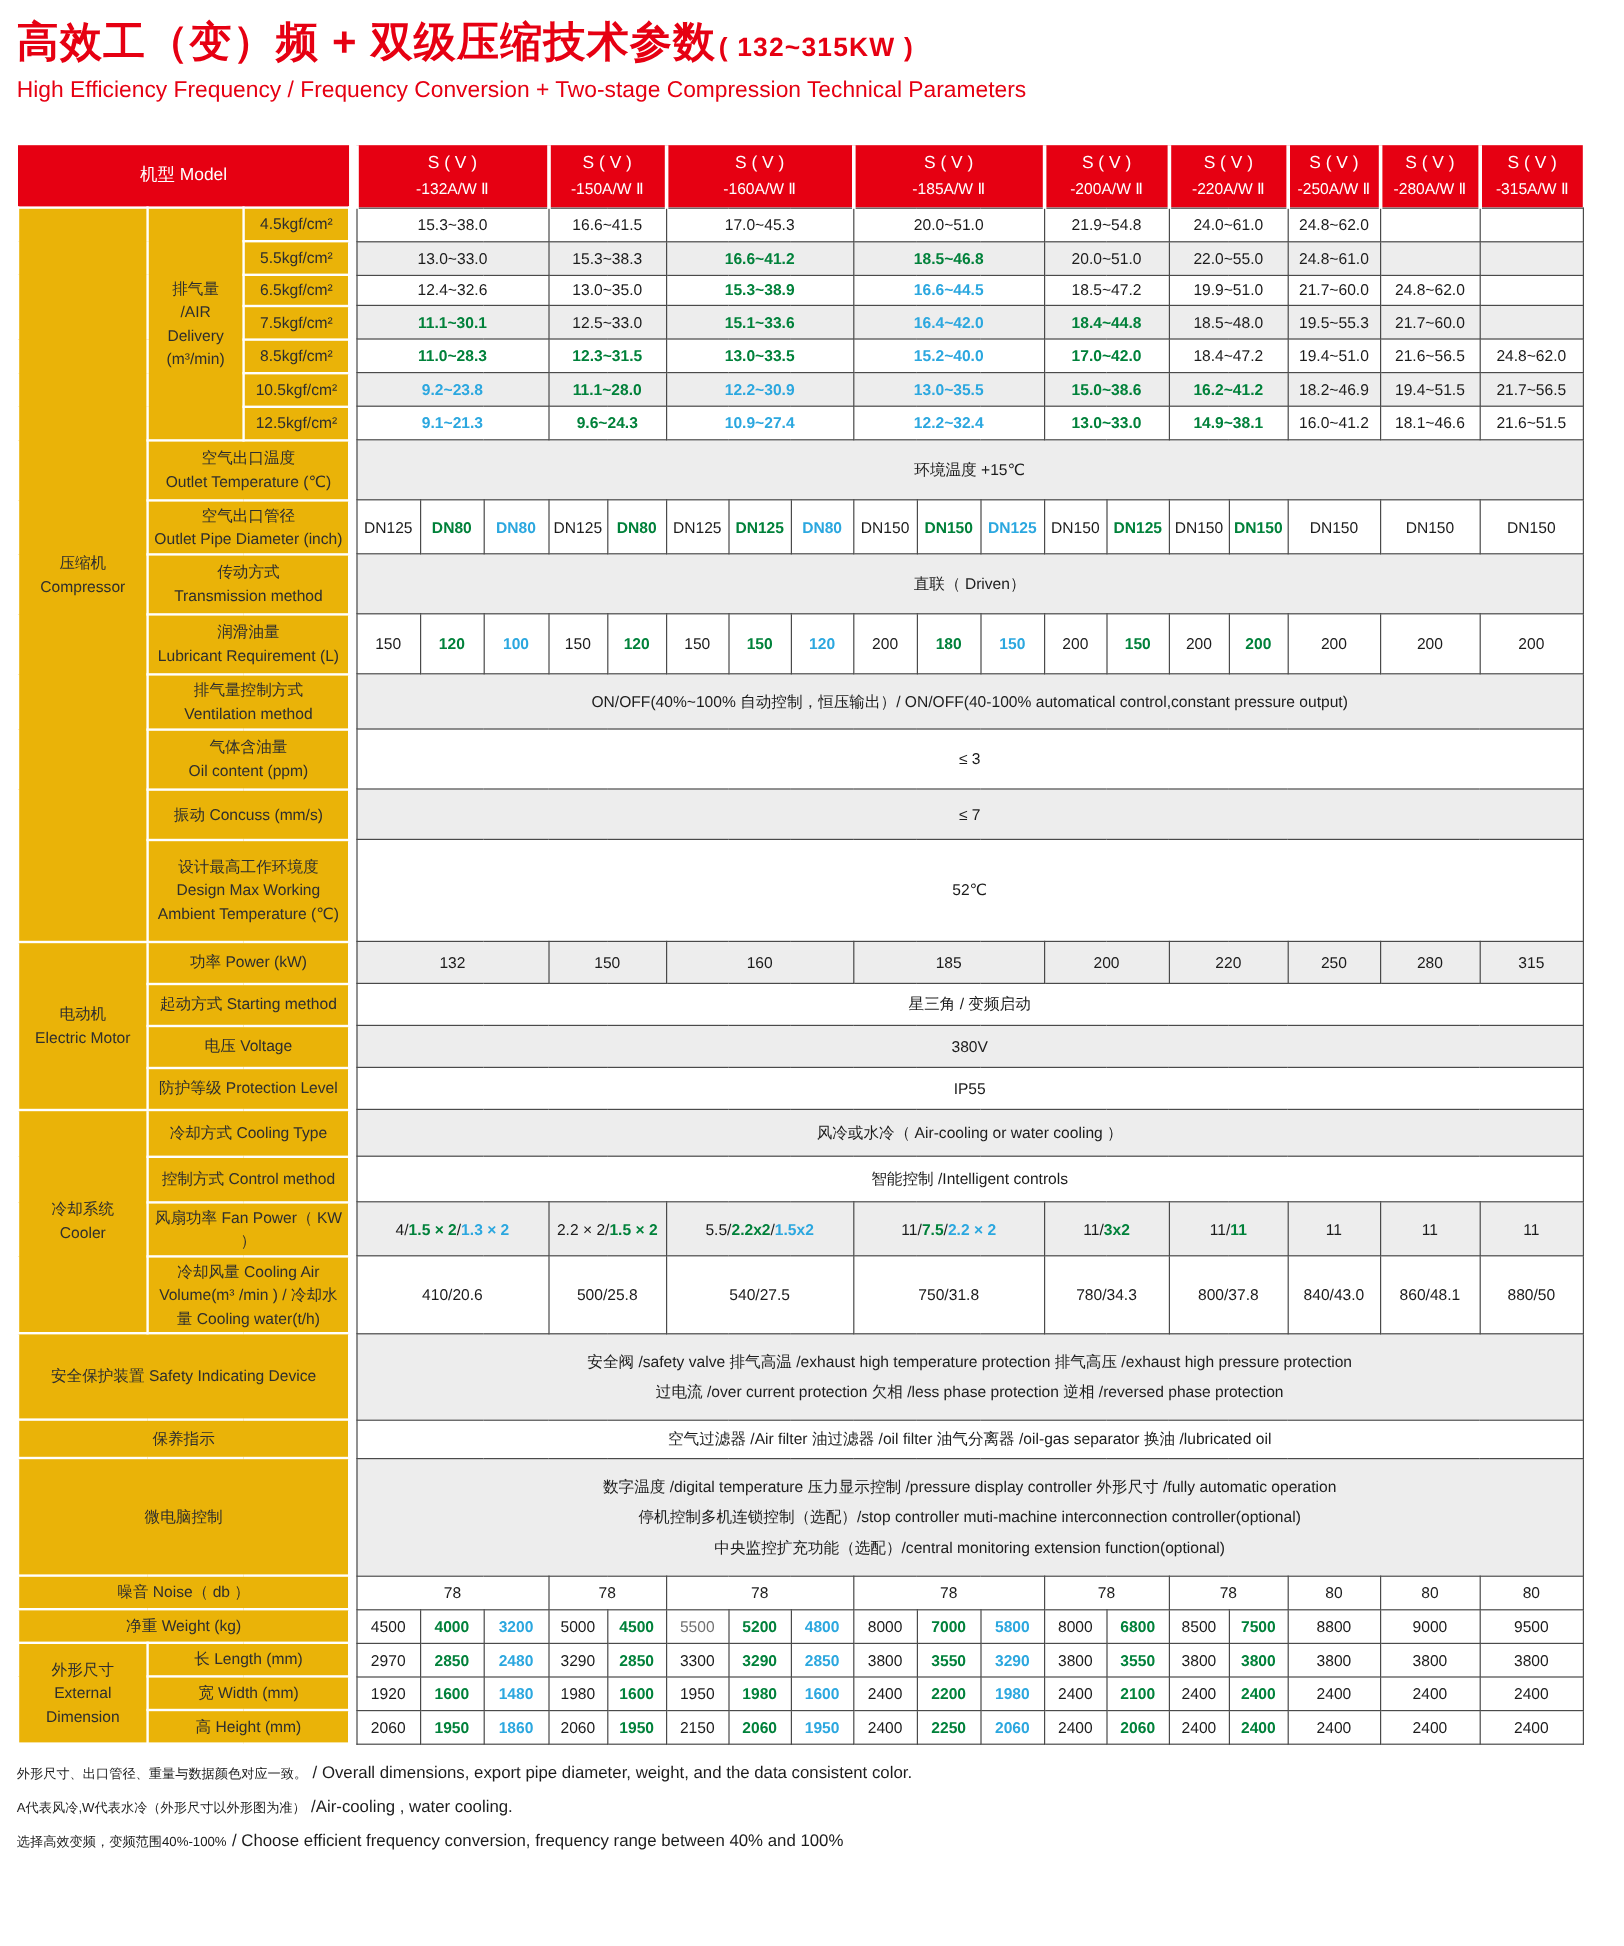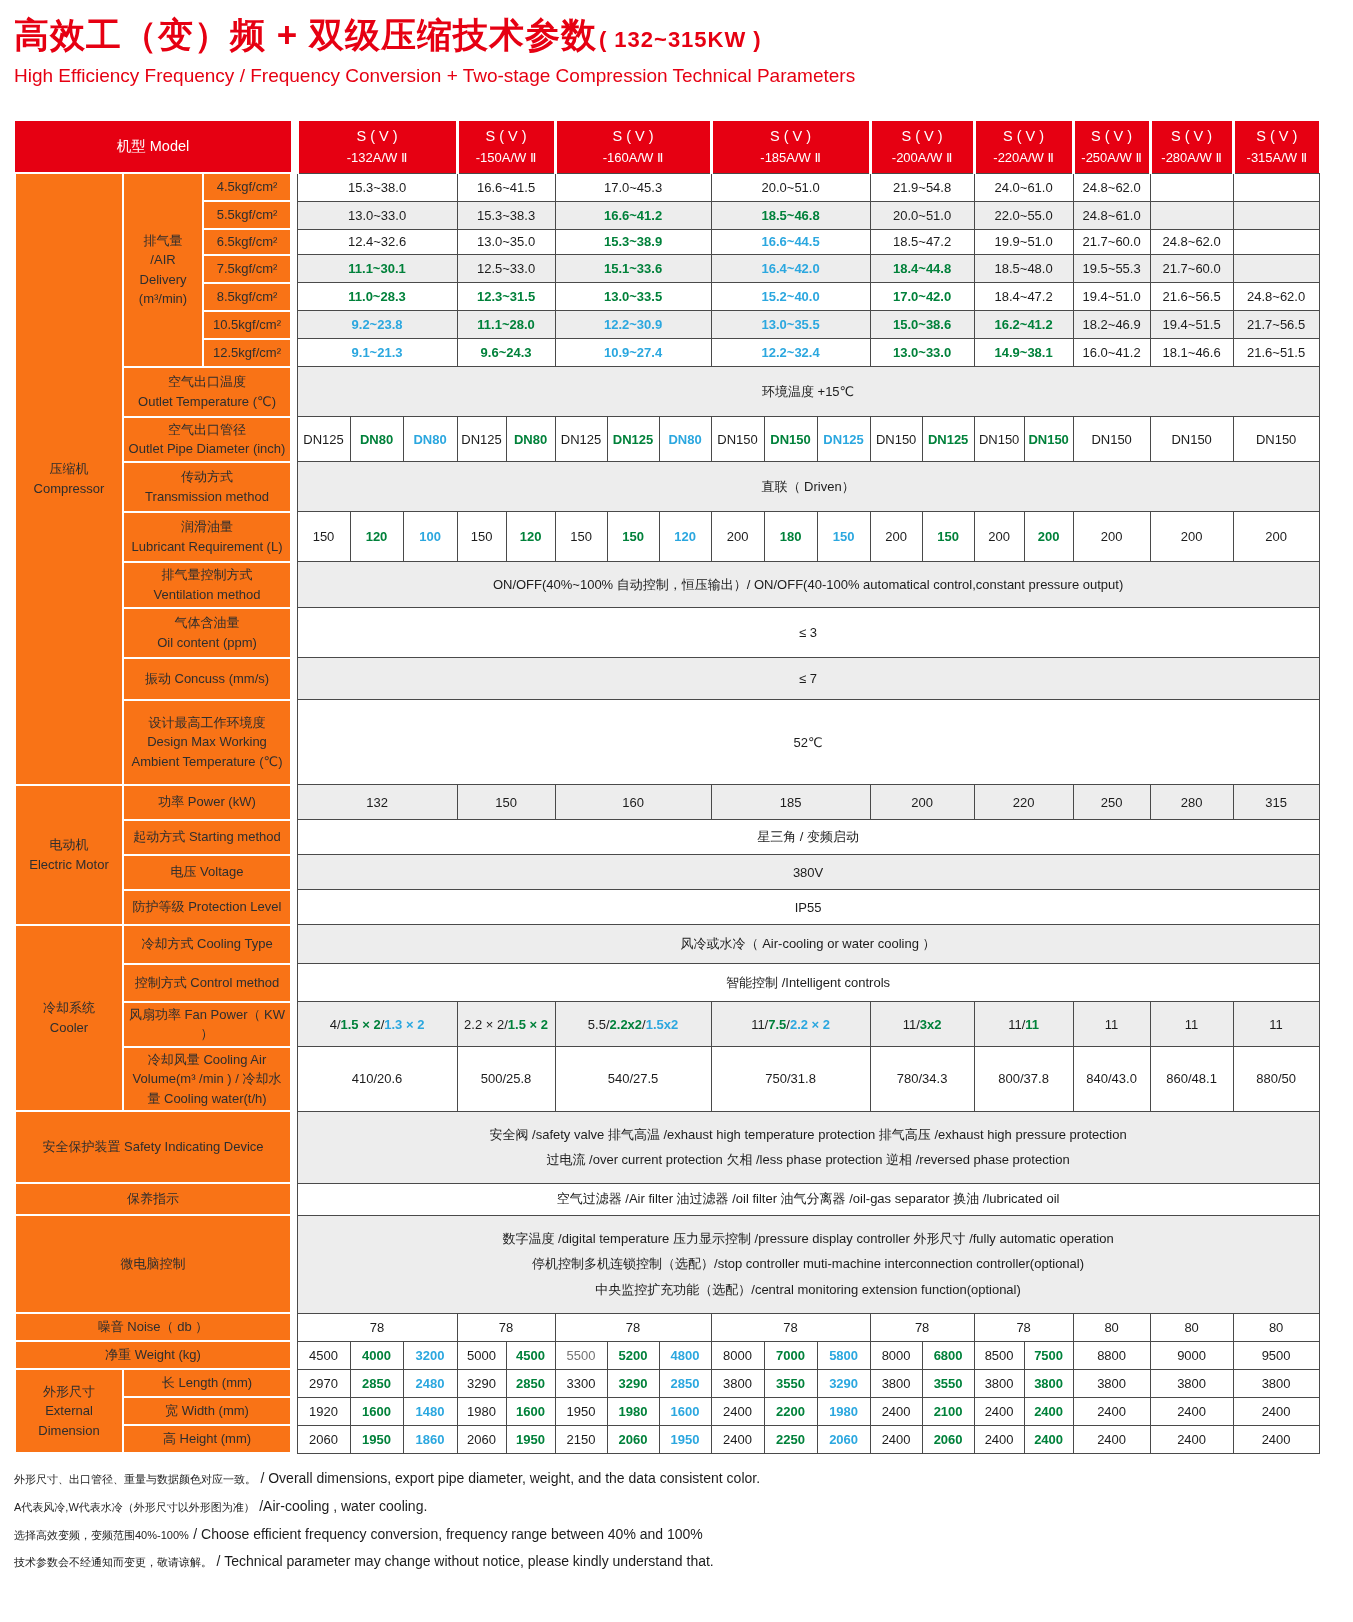--- a/index.html
+++ b/index.html
@@ -6,21 +6,21 @@
   body{font-family:"Liberation Sans","DejaVu Sans",sans-serif;color:#1c1c1c;width:1353px;box-sizing:border-box;padding:10px 16px 18px 14px;}
   h1{color:#e60012;font-size:35px;font-weight:700;margin:2px 0 6px 0;letter-spacing:1px;}
   h1 .kw{font-size:22px;font-weight:700;margin-left:2px;}
   .subtitle{color:#e60012;font-size:19px;margin:0 0 34px 0;}
   table.params{border-collapse:collapse;table-layout:fixed;width:1304px;}
   th.mh{background:#e60012;color:#fff;font-weight:400;vertical-align:middle;text-align:center;border-left:3px solid #fff;padding:0;}
   th.mh.first{border-left:none;}
   th.hsp,td.sp{background:#fff;border:0;padding:0;}
   .l1{font-size:14.5px;line-height:1.35;}
   .l2{font-size:13px;line-height:1.35;margin-top:2px;white-space:nowrap;}
-  td.cat,td.sub,td.lbl{background:#f97316;border:2.5px solid #fff;text-align:center;vertical-align:middle;color:#2e2e2e;font-size:13px;line-height:1.5;padding:2px 1px;}
+  td.cat,td.sub,td.lbl{background:#eab308;border:2.5px solid #fff;text-align:center;vertical-align:middle;color:#2e2e2e;font-size:13px;line-height:1.5;padding:2px 1px;}
   td.v{border:1px solid #4a4a4a;text-align:center;vertical-align:middle;font-size:13px;padding:1px 2px;background:#fff;}
   tr.g td.v{background:#ededed;}
   tr.w td.v{background:#ffffff;}
   td.v.ml div{line-height:1.95;}
   .notes{margin-top:12px;}
   .note{margin:3px 0;line-height:1.55;}
   .nz{font-size:11px;}
   .ne{font-size:14px;}
 </style>
 </head>
@@ -547,15 +547,14 @@
           <td class="v" style="color: rgb(28, 28, 28);">2400</td>
           <td class="v" style="color: rgb(28, 28, 28);">2400</td>
         </tr>
       </tbody>
   </table>
 
   <div class="notes">
     <div class="note"><span class="nz">外形尺寸、出口管径、重量与数据颜色对应一致。</span> <span class="ne">/ Overall dimensions, export pipe diameter, weight, and the data consistent color.</span></div>
     <div class="note"><span class="nz">A代表风冷,W代表水冷（外形尺寸以外形图为准）</span> <span class="ne">/Air-cooling , water cooling.</span></div>
     <div class="note"><span class="nz">选择高效变频，变频范围40%-100%</span> <span class="ne">/ Choose efficient frequency conversion, frequency range between 40% and 100%</span></div>
-    <div class="note"><span class="nz">技术参数会不经通知而变更，敬请谅解。</span> <span class="ne">/ Technical parameter may change without notice, please kindly understand that.</span></div>
   </div>
 </div>
 
 </body></html>

